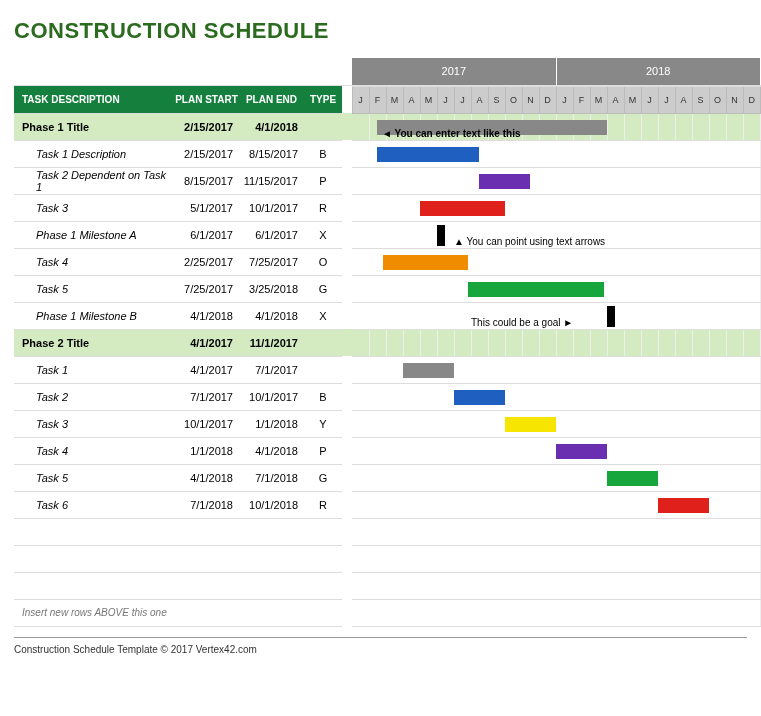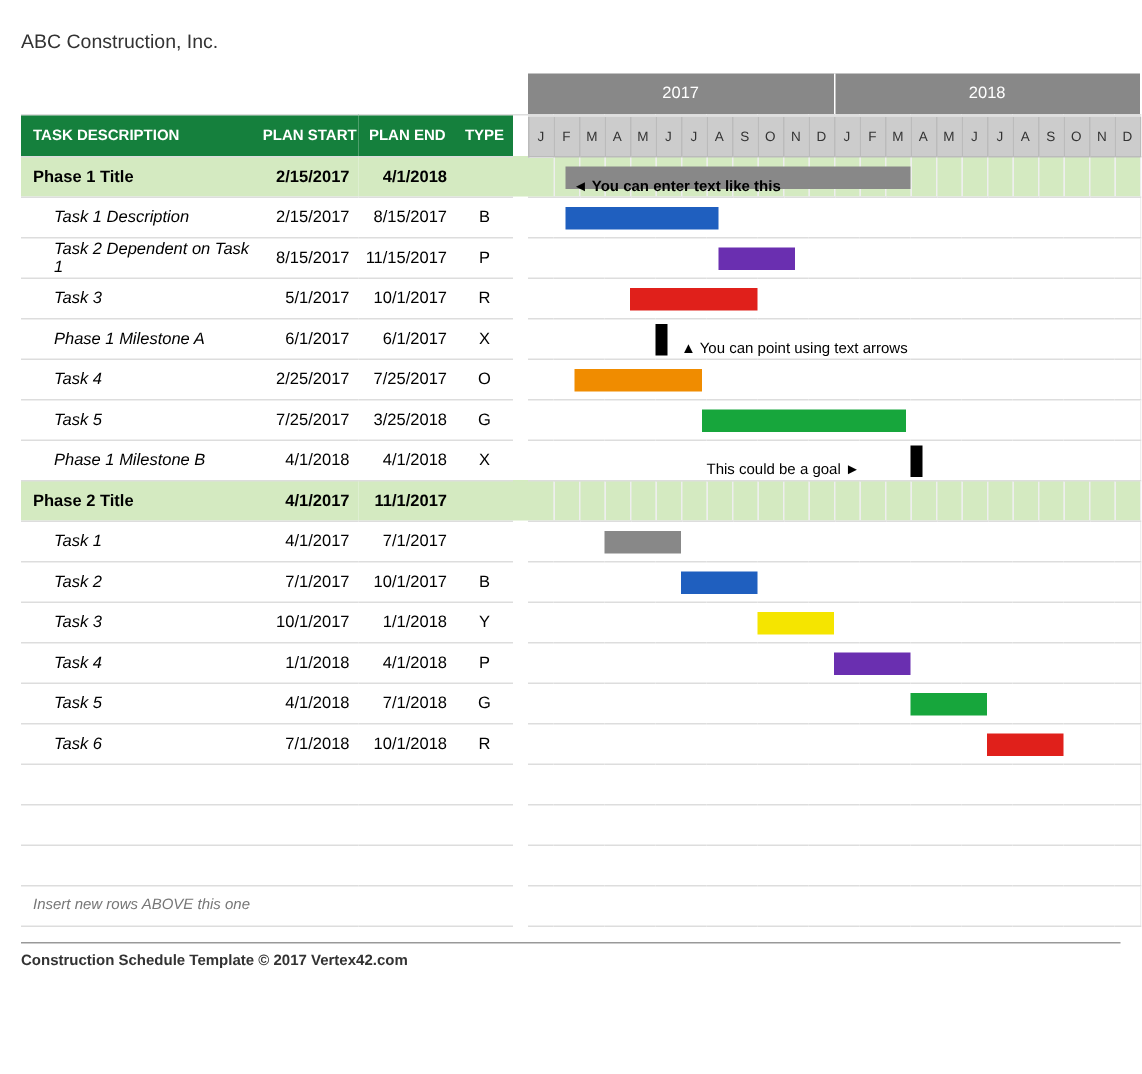--- a/index.html
+++ b/index.html
@@ -24,28 +24,28 @@
   col.m { width: 17px; }
   .phase td { background: #d4eac1; font-weight: bold; }
   .task-cell { padding-left: 8px; }
   .indent { padding-left: 22px; font-style: italic; }
   td.c { text-align: center; }
   td.r { text-align: right; padding-right: 6px; }
   .note-row td { font-style: italic; color: #777; font-size: 10px; }
   .rel { position: relative; padding: 0; }
   .bar { position: absolute; top: 6px; height: 15px; }
   .ov { position: absolute; top: 0; left: 0; right: 0; bottom: 0; display: flex; align-items: center; font-size: 10px; white-space: nowrap; color: #000; z-index: 3; margin-top: 14px; }
-  .footer { font-size: 10px; font-weight: bold; color: #333; margin-top: 10px; border-top: 1px solid #999; padding-top: 6px; }
+  .footer { font-size: 10px; font-weight: normal; color: #333; margin-top: 10px; border-top: 1px solid #999; padding-top: 6px; }
   td.sep { border-bottom: none; }
 </style>
 </head>
 <body>
 
 <div class="header-wrap">
-  <div class="subtitle">ABC Construction, Inc.</div>
+  <div class="title">CONSTRUCTION SCHEDULE</div>
 </div>
 
 <table>
   <colgroup>
     <col class="task">
       <col class="date">
       <col class="date">
       <col class="type">
       <col class="sep">
     <col class="m">

